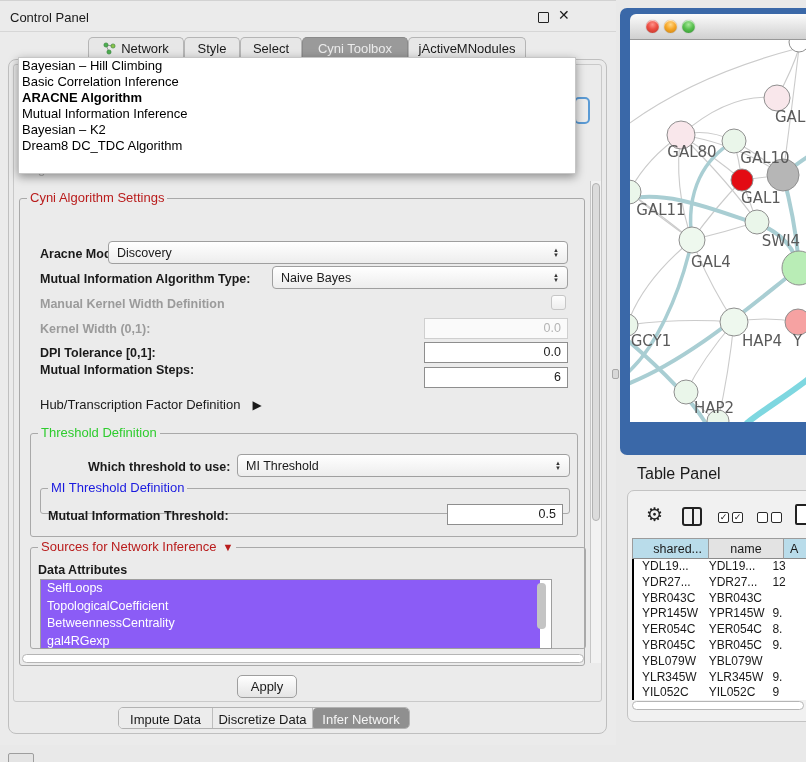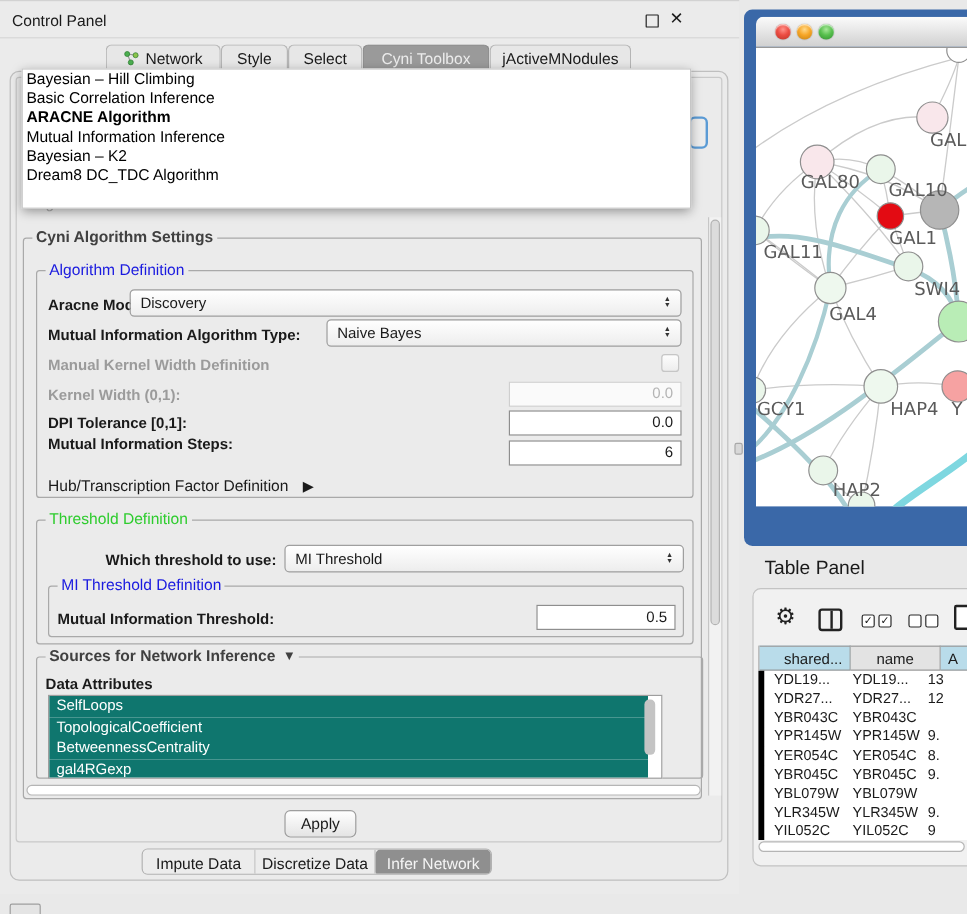--- a/index.html
+++ b/index.html
@@ -11,33 +11,33 @@
   .lbl.dis{color:#9b9b9b;text-align:right;}
   .field{background:#fff;border:1px solid #8e8e8e;font-size:12.5px;text-align:right;
          padding:2px 6px;white-space:nowrap;}
   .field.dis{background:#fafafa;color:#b4b4b4;border-color:#cfcfcf;}
   .combo{background:linear-gradient(#ffffff,#ededed);border:1px solid #9f9f9f;border-radius:4px;
          font-size:12.5px;display:flex;align-items:center;padding:0 8px;}
   .combo .stepper{margin-left:auto;display:flex;flex-direction:column;align-items:center;color:#333;}
   .combo .stepper span{font-size:6px;line-height:5px;}
   .group{border:1px solid #a9a9a9;border-radius:3px;}
   .legend{position:absolute;top:-9px;left:7px;background:#ebebeb;padding:0 3px;font-size:13px;white-space:nowrap;}
-  .lg-blue{color:#1a1adf;} .lg-green{color:#2ecc2e;} .lg-black{color:#404040;font-weight:bold;}
+  .lg-blue{color:#1a1adf;} .lg-green{color:#2ecc2e;} .lg-black{color:#b91c1c;}
   #cp-tabs{display:flex;}
   .tab{border:1px solid #b5b5b5;border-bottom:none;background:#e7e7e7;font-size:13px;height:22px;
        display:flex;align-items:center;justify-content:center;gap:5px;border-radius:5px 5px 0 0;
        box-sizing:border-box;white-space:nowrap;}
   .tab.sel{background:#9a9a9a;color:#ececec;border-color:#8a8a8a;}
   .dd{background:#ffffff;border:1px solid #c6c6c6;box-shadow:0 3px 9px rgba(0,0,0,.40);z-index:20;}
   .dd-ph{color:#b9b9b9;font-size:13px;text-align:center;height:19px;line-height:19px;}
   .dd-item{font-size:13px;line-height:16.1px;padding-left:3px;color:#000;white-space:nowrap;}
   .dd-item.b{font-weight:bold;}
   .ghost{color:#666;white-space:nowrap;font-size:13px;z-index:3;}
   .attr-list{background:#fff;border:1px solid #9e9e9e;}
-  .attr-item{background:#0f766e;color:#fff;font-size:12.5px;height:17.5px;line-height:17.5px;
+  .attr-item{background:#8b5cf6;color:#fff;font-size:12.5px;height:17.5px;line-height:17.5px;
              padding-left:6px;width:493px;white-space:nowrap;overflow:hidden;}
   .sb-thumb{background:#dcdcdc;border:1px solid #b2b2b2;border-radius:5px;}
   .pill{background:#ffffff;border:1px solid #b5b5b5;border-radius:5px;}
   .btn{background:linear-gradient(#ffffff,#e4e4e4);border:1px solid #9e9e9e;border-radius:5px;
        font-size:13px;display:flex;align-items:center;justify-content:center;}
   .btab{font-size:13px;height:22px;display:flex;align-items:center;justify-content:center;
         background:#ececec;box-sizing:border-box;border-right:1px solid #bdbdbd;white-space:nowrap;}
   .btab.sel{background:#8f8f8f;color:#f5f5f5;border-radius:4px;border-right:none;}
   .light{width:13px;height:13px;border-radius:50%;position:absolute;top:20px;
          box-shadow:inset 0 1px 1px rgba(255,255,255,.75), 0 0 1px rgba(0,0,0,.45);}
@@ -110,23 +110,20 @@
     </div>
 
     <div class="abs" style="left:590px;top:180px;width:11px;height:482px;background:#f2f2f2;border-left:1px solid #c6c6c6;">
       <div class="abs sb-thumb" style="left:1px;top:2px;width:8px;height:338px;"></div>
     </div>
 
     <div class="abs group" style="left:19px;top:197px;width:566px;height:468px;">
       <span class="legend lg-black">Cyni Algorithm Settings</span>
     </div>
 
-    <div class="abs group" style="left:30px;top:224px;width:548px;height:190px;">
-      <span class="legend lg-blue">Algorithm Definition</span>
-    </div>
 
     <div class="abs lbl" style="left:40px;top:246px;">Aracne Mode:</div>
     <div class="abs combo" style="left:108px;top:240px;width:460px;height:23px;">
       <span>Discovery</span>
       <span class="stepper">
         <span>▲</span>
         <span>▼</span>
       </span>
     </div>
 
@@ -160,21 +157,21 @@
       <span class="legend lg-green">Threshold Definition</span>
     </div>
     <div class="abs lbl" style="left:88px;top:459px;">Which threshold to use:</div>
     <div class="abs combo" style="left:237px;top:453px;width:333px;height:23px;">
       <span>MI Threshold</span>
       <span class="stepper">
         <span>▲</span>
         <span>▼</span>
       </span>
     </div>
-    <div class="abs group" style="left:40px;top:487px;width:530px;height:43px;text-align:right;">
+    <div class="abs group" style="left:40px;top:487px;width:530px;height:26px;text-align:right;">
       <span class="legend lg-blue">MI Threshold Definition</span>
     </div>
     <div class="abs lbl" style="left:48px;top:508px;">Mutual Information Threshold:</div>
     <div class="abs field" style="left:447px;top:503px;width:116px;height:21px;">0.5</div>
 
     <div class="abs group" style="left:30px;top:546px;width:556px;height:102px;">
       <span class="legend lg-black" style="display:flex;gap:6px;align-items:center;">
         <span>Sources for Network Inference</span>
         <span style="font-size:11px;">▼</span>
       </span>
@@ -291,21 +288,21 @@
     <span class="cb"></span>
     <span class="cb"></span>
   </div>
   <div class="abs icon-box" style="left:795px;top:504px;width:16px;height:21px;border-width:2px;border-radius:2px;background:#fff;"></div>
 
   <div class="abs" id="tp-header" style="left:632px;top:538px;display:flex;border-left:1px solid #9c9c9c;">
       <div class="tp-hcell hl" style="width: 76px; justify-content: flex-end;">shared...</div>
       <div class="tp-hcell" style="width: 75px; justify-content: center;">name</div>
       <div class="tp-hcell hl" style="width: 45px; justify-content: flex-start;">A</div>
     </div>
-  <div class="abs" id="tp-rows" style="left:632px;top:559px;width:174px;height:141px;background:#fff;overflow:hidden;border-left:5px solid #000000;">
+  <div class="abs" id="tp-rows" style="left:632px;top:559px;width:174px;height:141px;background:#fff;overflow:hidden;border-left:2px solid #000000;">
       <div class="tp-row">
         <div class="tp-cell" style="width: 76px;">YDL19...</div>
         <div class="tp-cell" style="width: 75px;">YDL19...</div>
         <div class="tp-cell c3" style="width: 45px;">13</div>
       </div>
       <div class="tp-row">
         <div class="tp-cell" style="width: 76px;">YDR27...</div>
         <div class="tp-cell" style="width: 75px;">YDR27...</div>
         <div class="tp-cell c3" style="width: 45px;">12</div>
       </div>

